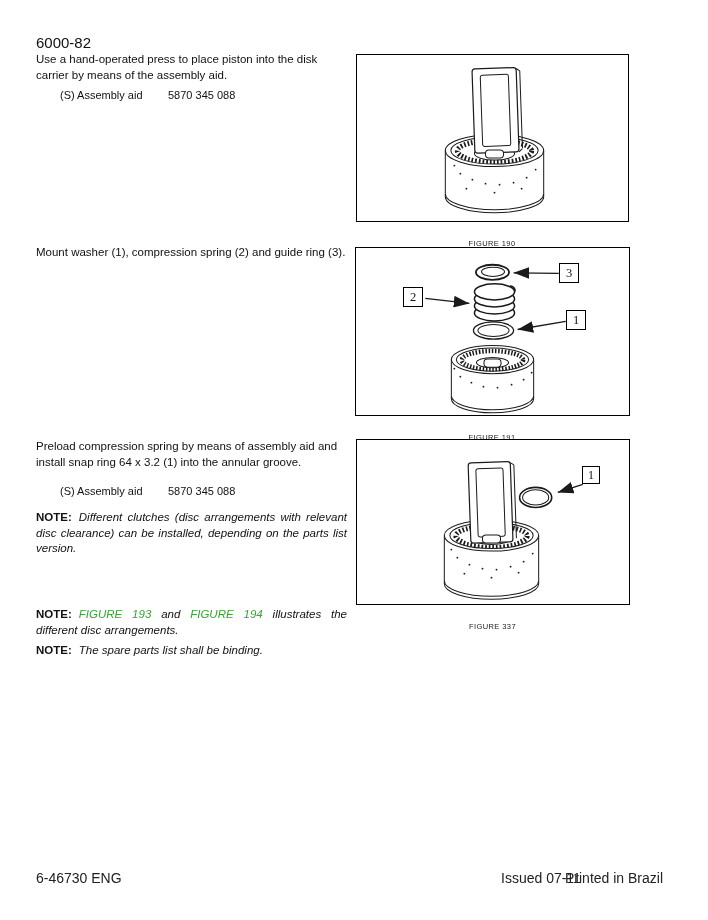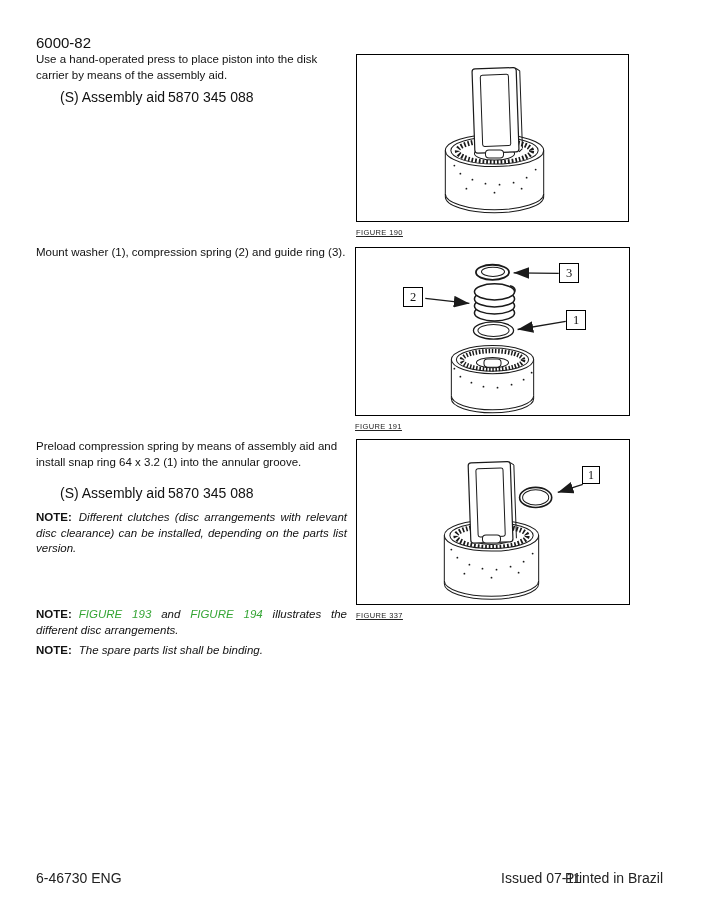--- a/index.html
+++ b/index.html
@@ -2,31 +2,31 @@
 <html><head>
 <meta charset="utf-8">
 <style>
   * { margin:0; padding:0; box-sizing:border-box; }
   html,body { width:708px; height:920px; background:#ffffff; }
   body { font-family:"Liberation Sans", sans-serif; color:#111; position:relative; overflow:hidden; }
   .page { position:absolute; left:0; top:0; width:708px; height:920px; background:#fff; }
 
   .sec-code { position:absolute; left:36px; top:34px; font-size:15px; }
   .para { position:absolute; left:36px; font-size:11.5px; line-height:15.5px; }
-  .aid-line { position:absolute; left:36px; font-size:14px; padding-left:24px; white-space:nowrap; }
+  .aid-line { position:absolute; left:36px; font-size:11px; padding-left:24px; white-space:nowrap; }
   .aid-label { display:inline-block; width:108px; }
   .note { position:absolute; left:36px; width:311px; font-size:11.5px; line-height:15.5px; text-align:justify; }
   .note .nlabel { font-weight:bold; font-style:normal; margin-right:7px; }
   .note i { font-style:italic; }
   .figlink { color:#35a535; text-decoration:none; font-style:italic; cursor:pointer;margin-top:20px; }
 
   .fig { position:absolute; }
   .frame { position:relative; border:1.5px solid #000; background:#fff; width:100%; }
   .frame svg { display:block; width:100%; height:100%; }
-  .caption { margin-top:6px; text-align:left; font-size:7.5px; letter-spacing:0.4px; color:#222; padding-right:1px;text-decoration:underline; }
+  .caption { margin-top:17px; text-align:center; font-size:7.5px; letter-spacing:0.4px; color:#222; padding-right:1px; }
 
   .callout { position:absolute; width:20px; height:20px; background:#fff; border:1.2px solid #000;
              display:flex; align-items:center; justify-content:center;
              font-family:"Liberation Serif", serif; font-size:12.5px; color:#111; }
   .callout.small { width:18px; height:18px; font-size:12px; }
 
   .footer-item { position:absolute; font-size:14px; color:#222; white-space:nowrap; }
 </style>
 </head>
 <body>

